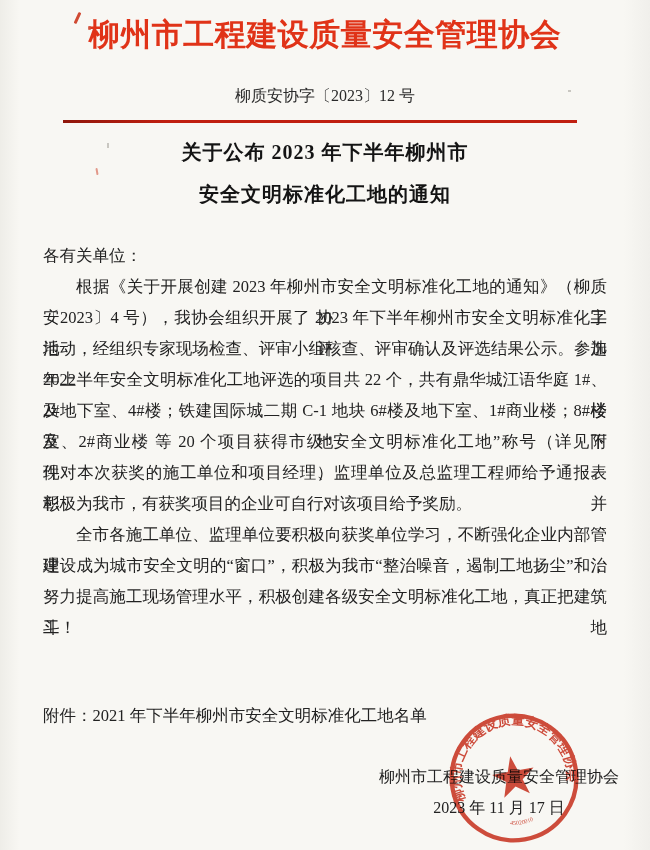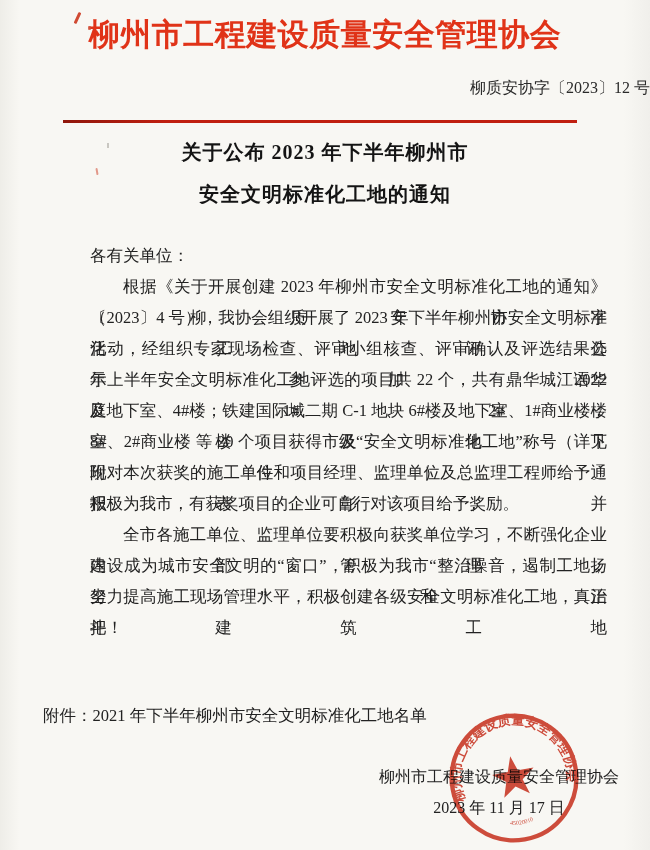--- a/index.html
+++ b/index.html
@@ -12,37 +12,37 @@
     position:relative;width:650px;height:850px;overflow:hidden;
     background:linear-gradient(90deg,#eeede8 0%,#f8f7f3 3%,#f8f7f3 96%,#f0efeb 100%);
     color:#1f1f1f;
   }
   .org-header{
     position:absolute;top:14px;left:0;width:100%;
     text-align:center;font-size:31px;font-weight:bold;
     color:#e03318;letter-spacing:0.5px;
   }
   .doc-number{
-    position:absolute;top:78px;left:0;width:100%;
-    text-align:right;font-size:16px;color:#2a2a2a;
+    position:absolute;top:86px;left:0;width:100%;
+    text-align:center;font-size:16px;color:#2a2a2a;
   }
   .red-rule{
     position:absolute;top:120px;left:63px;width:514px;height:3px;
     background:linear-gradient(90deg,#8f160b,#c01f10 20%,#c01f10);
   }
   .notice-title{
     position:absolute;top:131px;left:0;width:100%;
     text-align:center;font-size:20px;font-weight:bold;
     line-height:42px;color:#141414;letter-spacing:1px;
   }
   .body-text{
     position:absolute;top:240px;left:43px;width:564px;
     font-size:16.5px;line-height:31px;color:#222;
   }
-  .bline{height:31px;white-space:nowrap;margin-left:47px;}
+  .bline{height:31px;white-space:nowrap;}
   .just{text-align:justify;text-align-last:justify;white-space:normal;}
   .indent{text-indent:2em;}
   .attachment{
     position:absolute;top:700px;left:43px;width:564px;
     font-size:16.5px;line-height:31px;color:#222;
   }
   .sign-block{
     position:absolute;top:761px;left:358px;width:282px;
     text-align:center;font-size:16px;line-height:31px;color:#222;
   }

